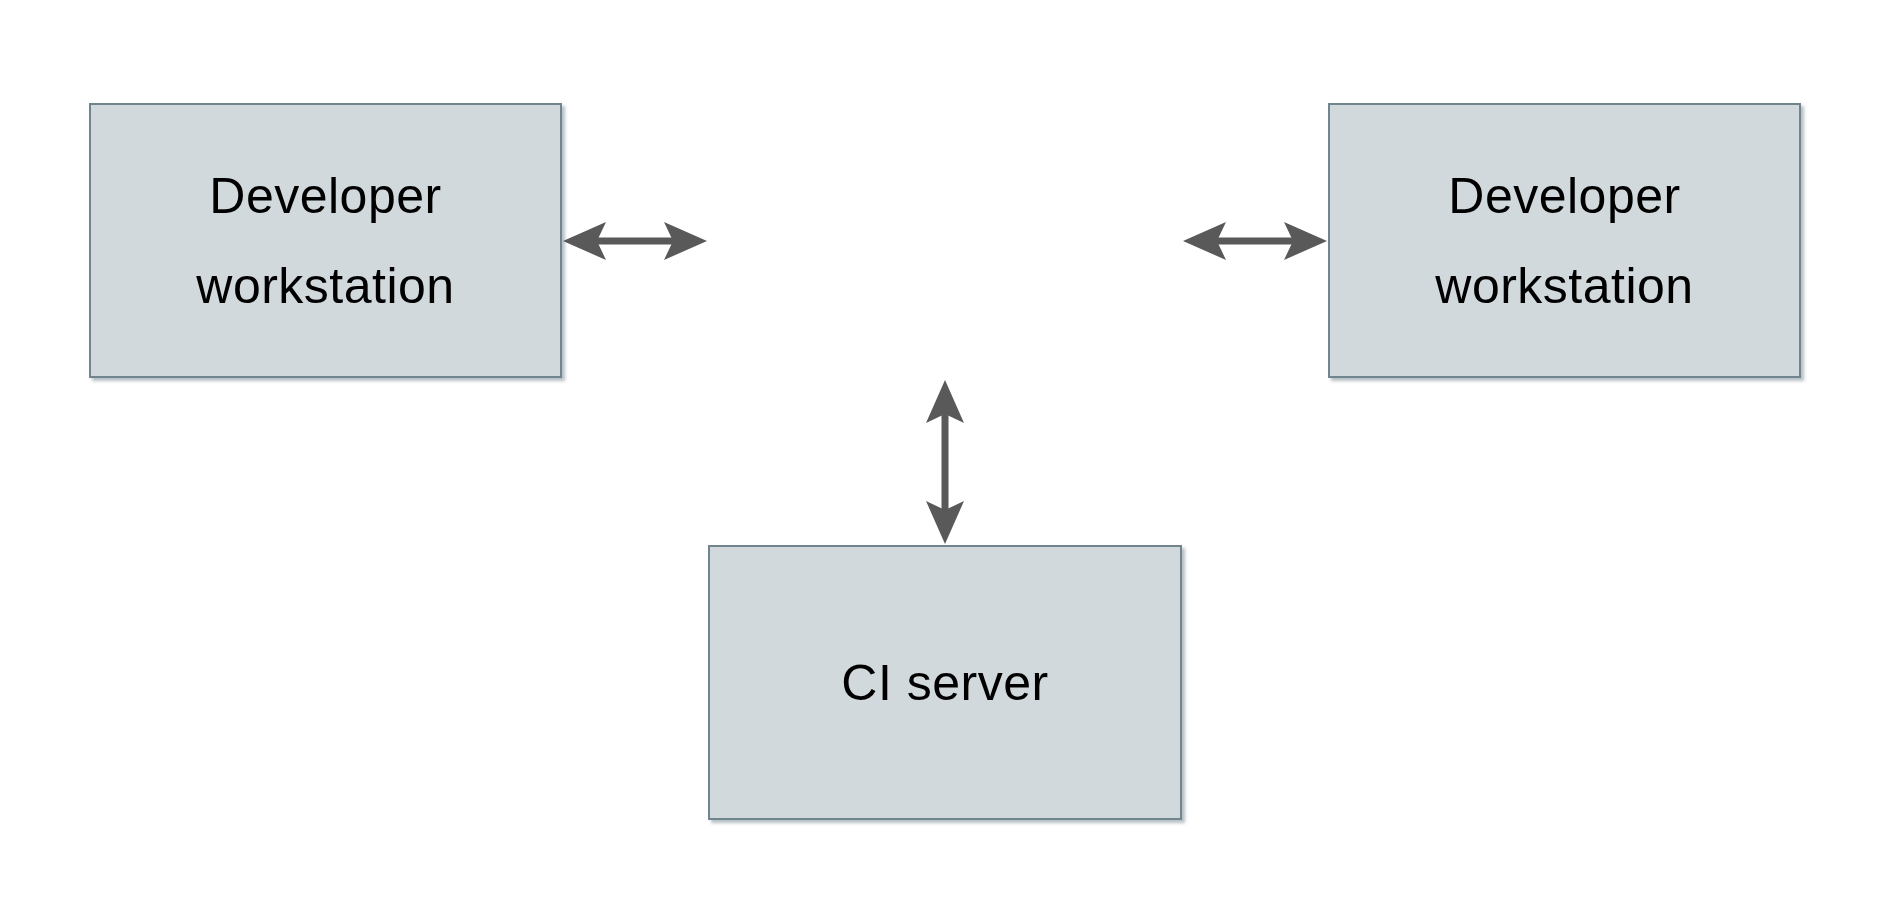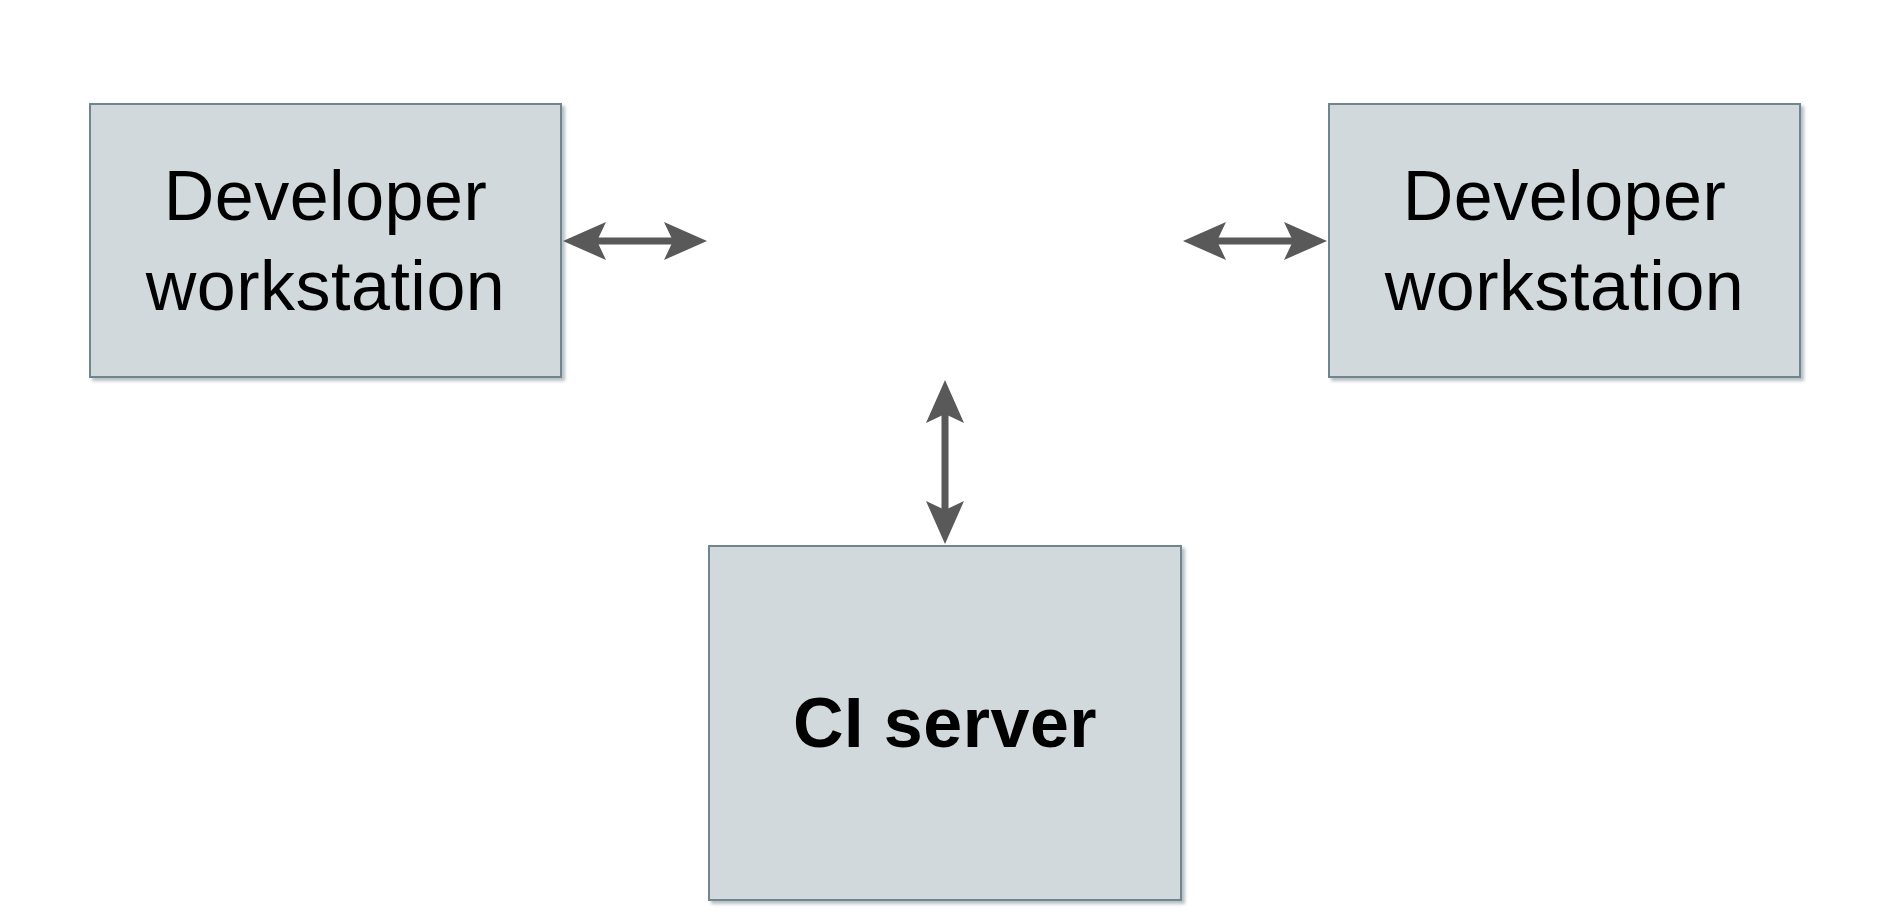--- a/index.html
+++ b/index.html
@@ -22,28 +22,28 @@
     border: 2px solid #71858e;
     box-shadow: 3px 3px 3px rgba(96, 116, 126, 0.45);
     display: flex;
     align-items: center;
     justify-content: center;
   }
   .node-label {
     white-space: pre-line;
     text-align: center;
     color: #000000;
-    font-size: 70px;
+    font-size: 50px;
     line-height: 90px;
     letter-spacing: 0.5px;
   }
   #node-dev-left   { left:  89px; top: 103px; width: 473px; height: 275px; }
   #node-cache      { left: 708px; top: 103px; width: 474px; height: 275px; }
   #node-dev-right  { left: 1328px; top: 103px; width: 473px; height: 275px; }
-  #node-ci         { left: 708px; top: 545px; width: 474px; height: 356px; font-weight: bold; }
+  #node-ci         { left: 708px; top: 545px; width: 474px; height: 275px; }
 
   .arrow { position: absolute; display: block; }
   #arrow-left     { left: 562px;  top: 217px; width: 146px; height: 48px; }
   #arrow-right    { left: 1182px; top: 217px; width: 146px; height: 48px; }
   #arrow-vertical { left: 921px;  top: 379px; width: 48px;  height: 166px; }
 </style>
 </head>
 <body>
 
 <div class="canvas">

